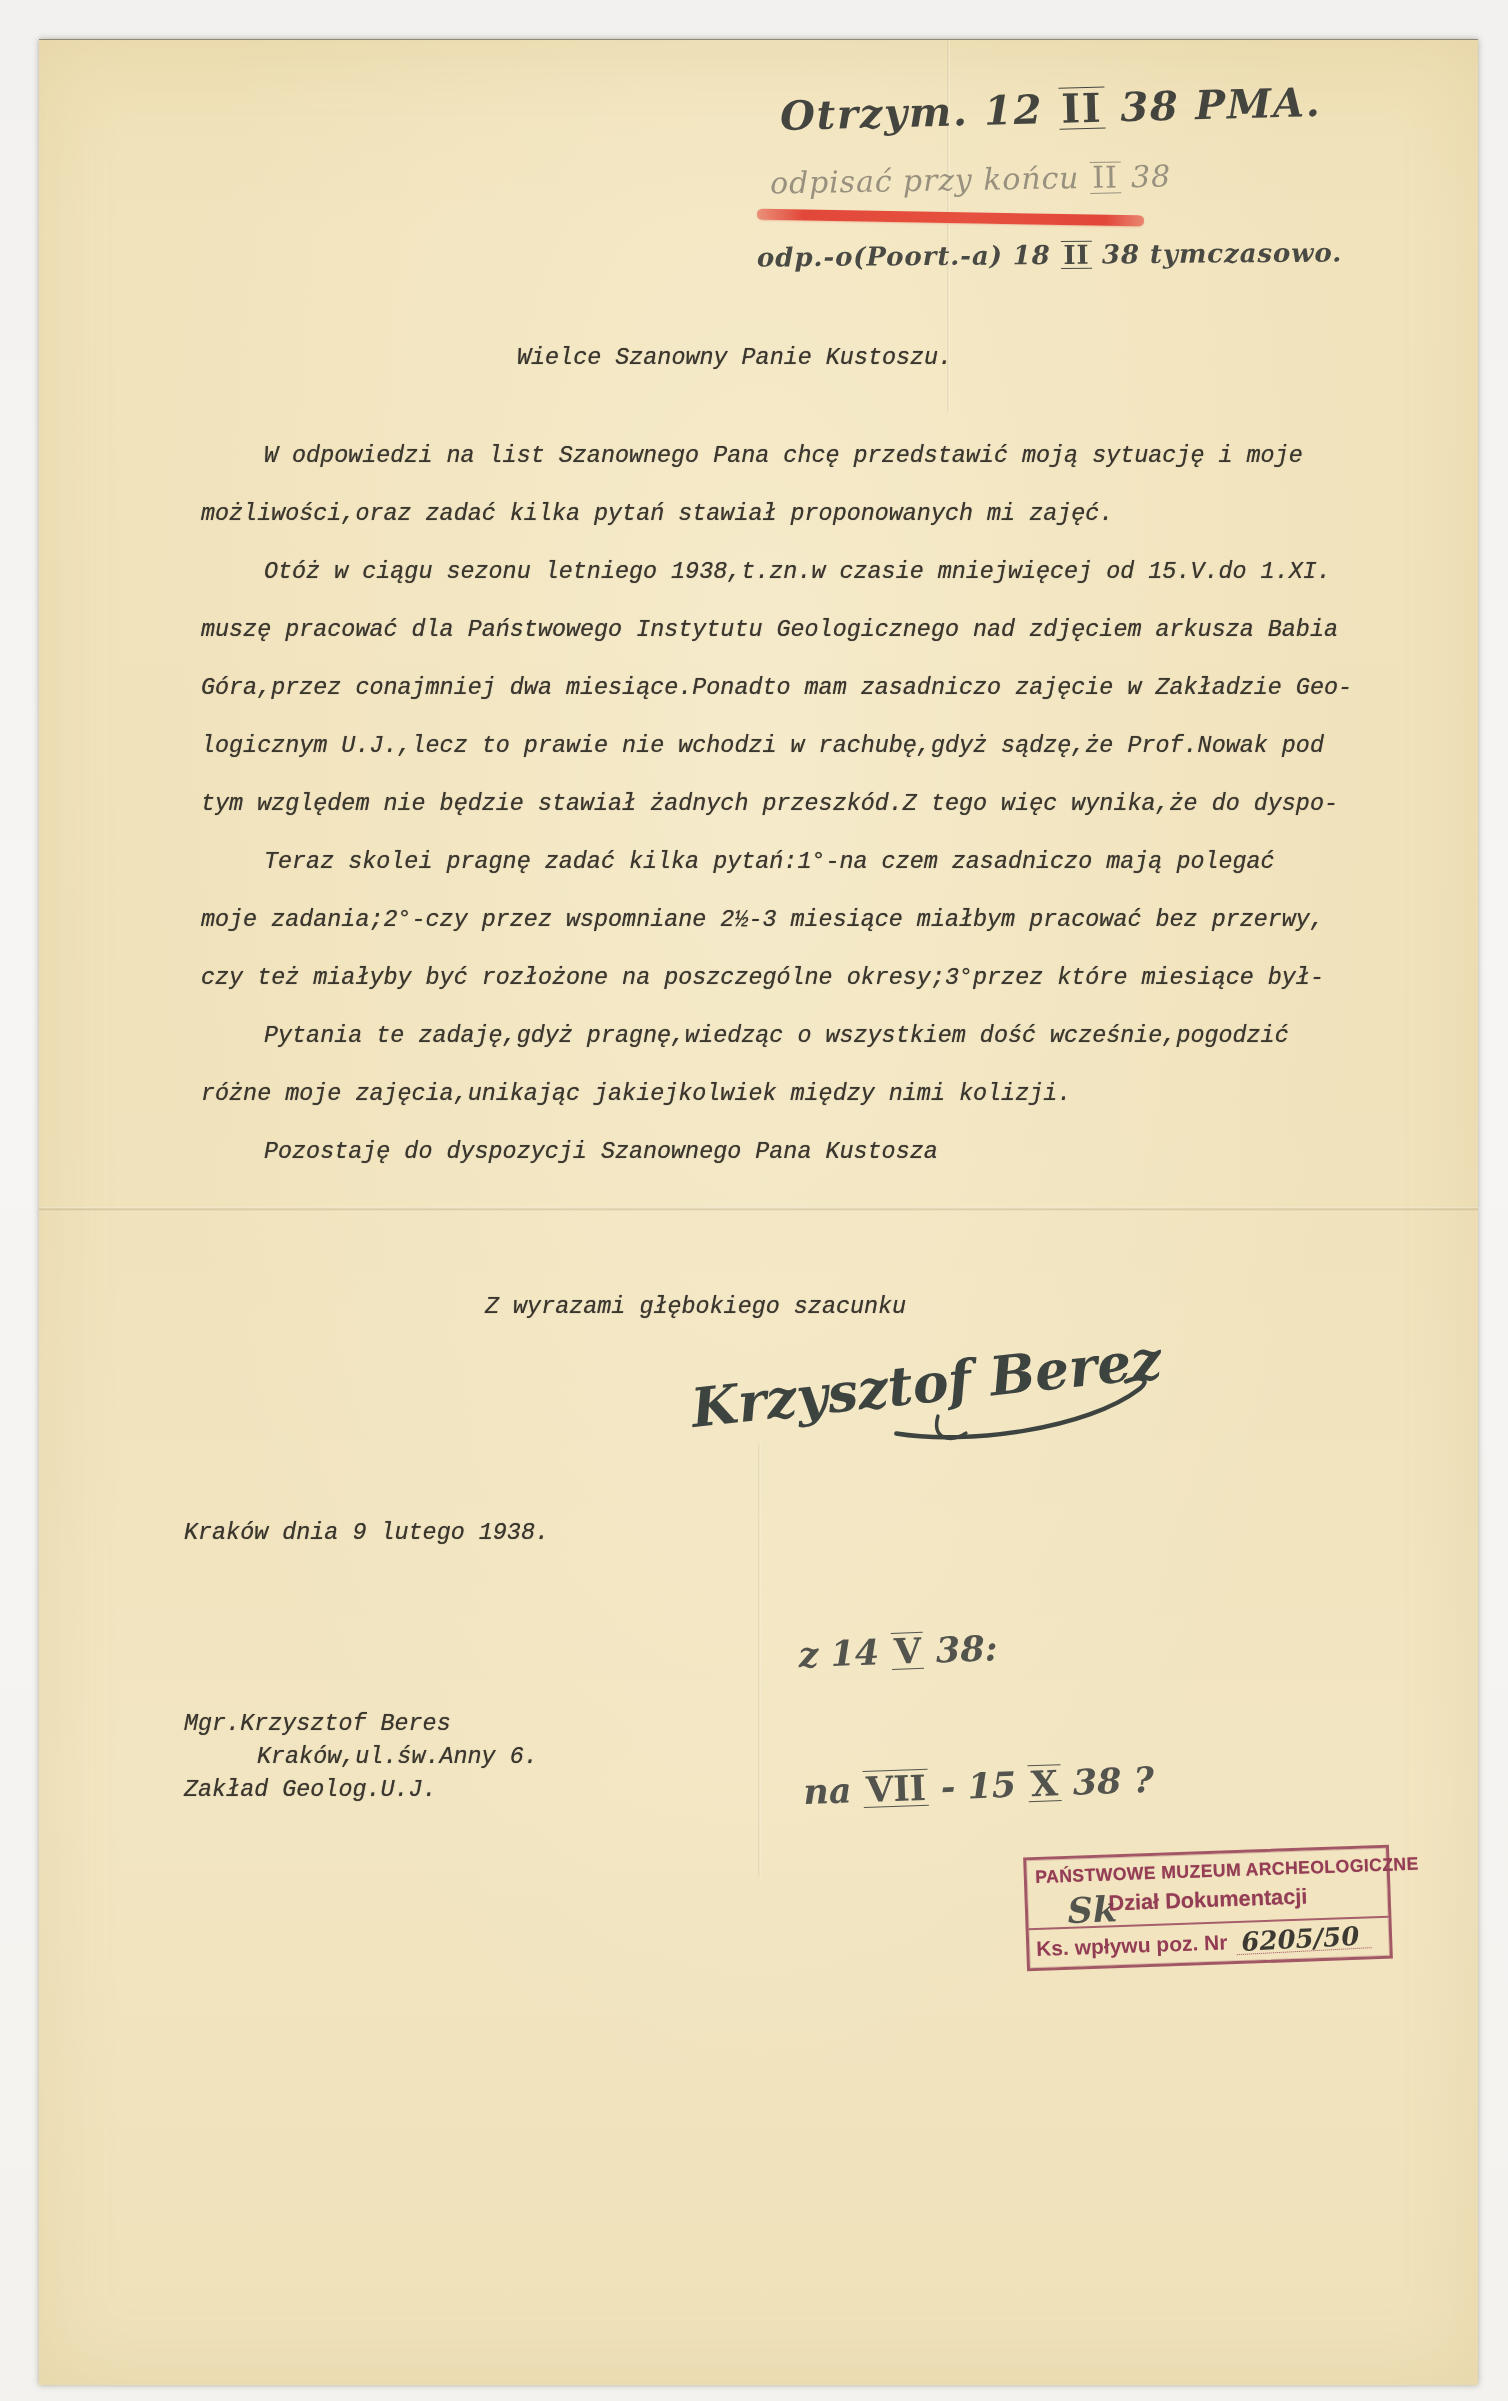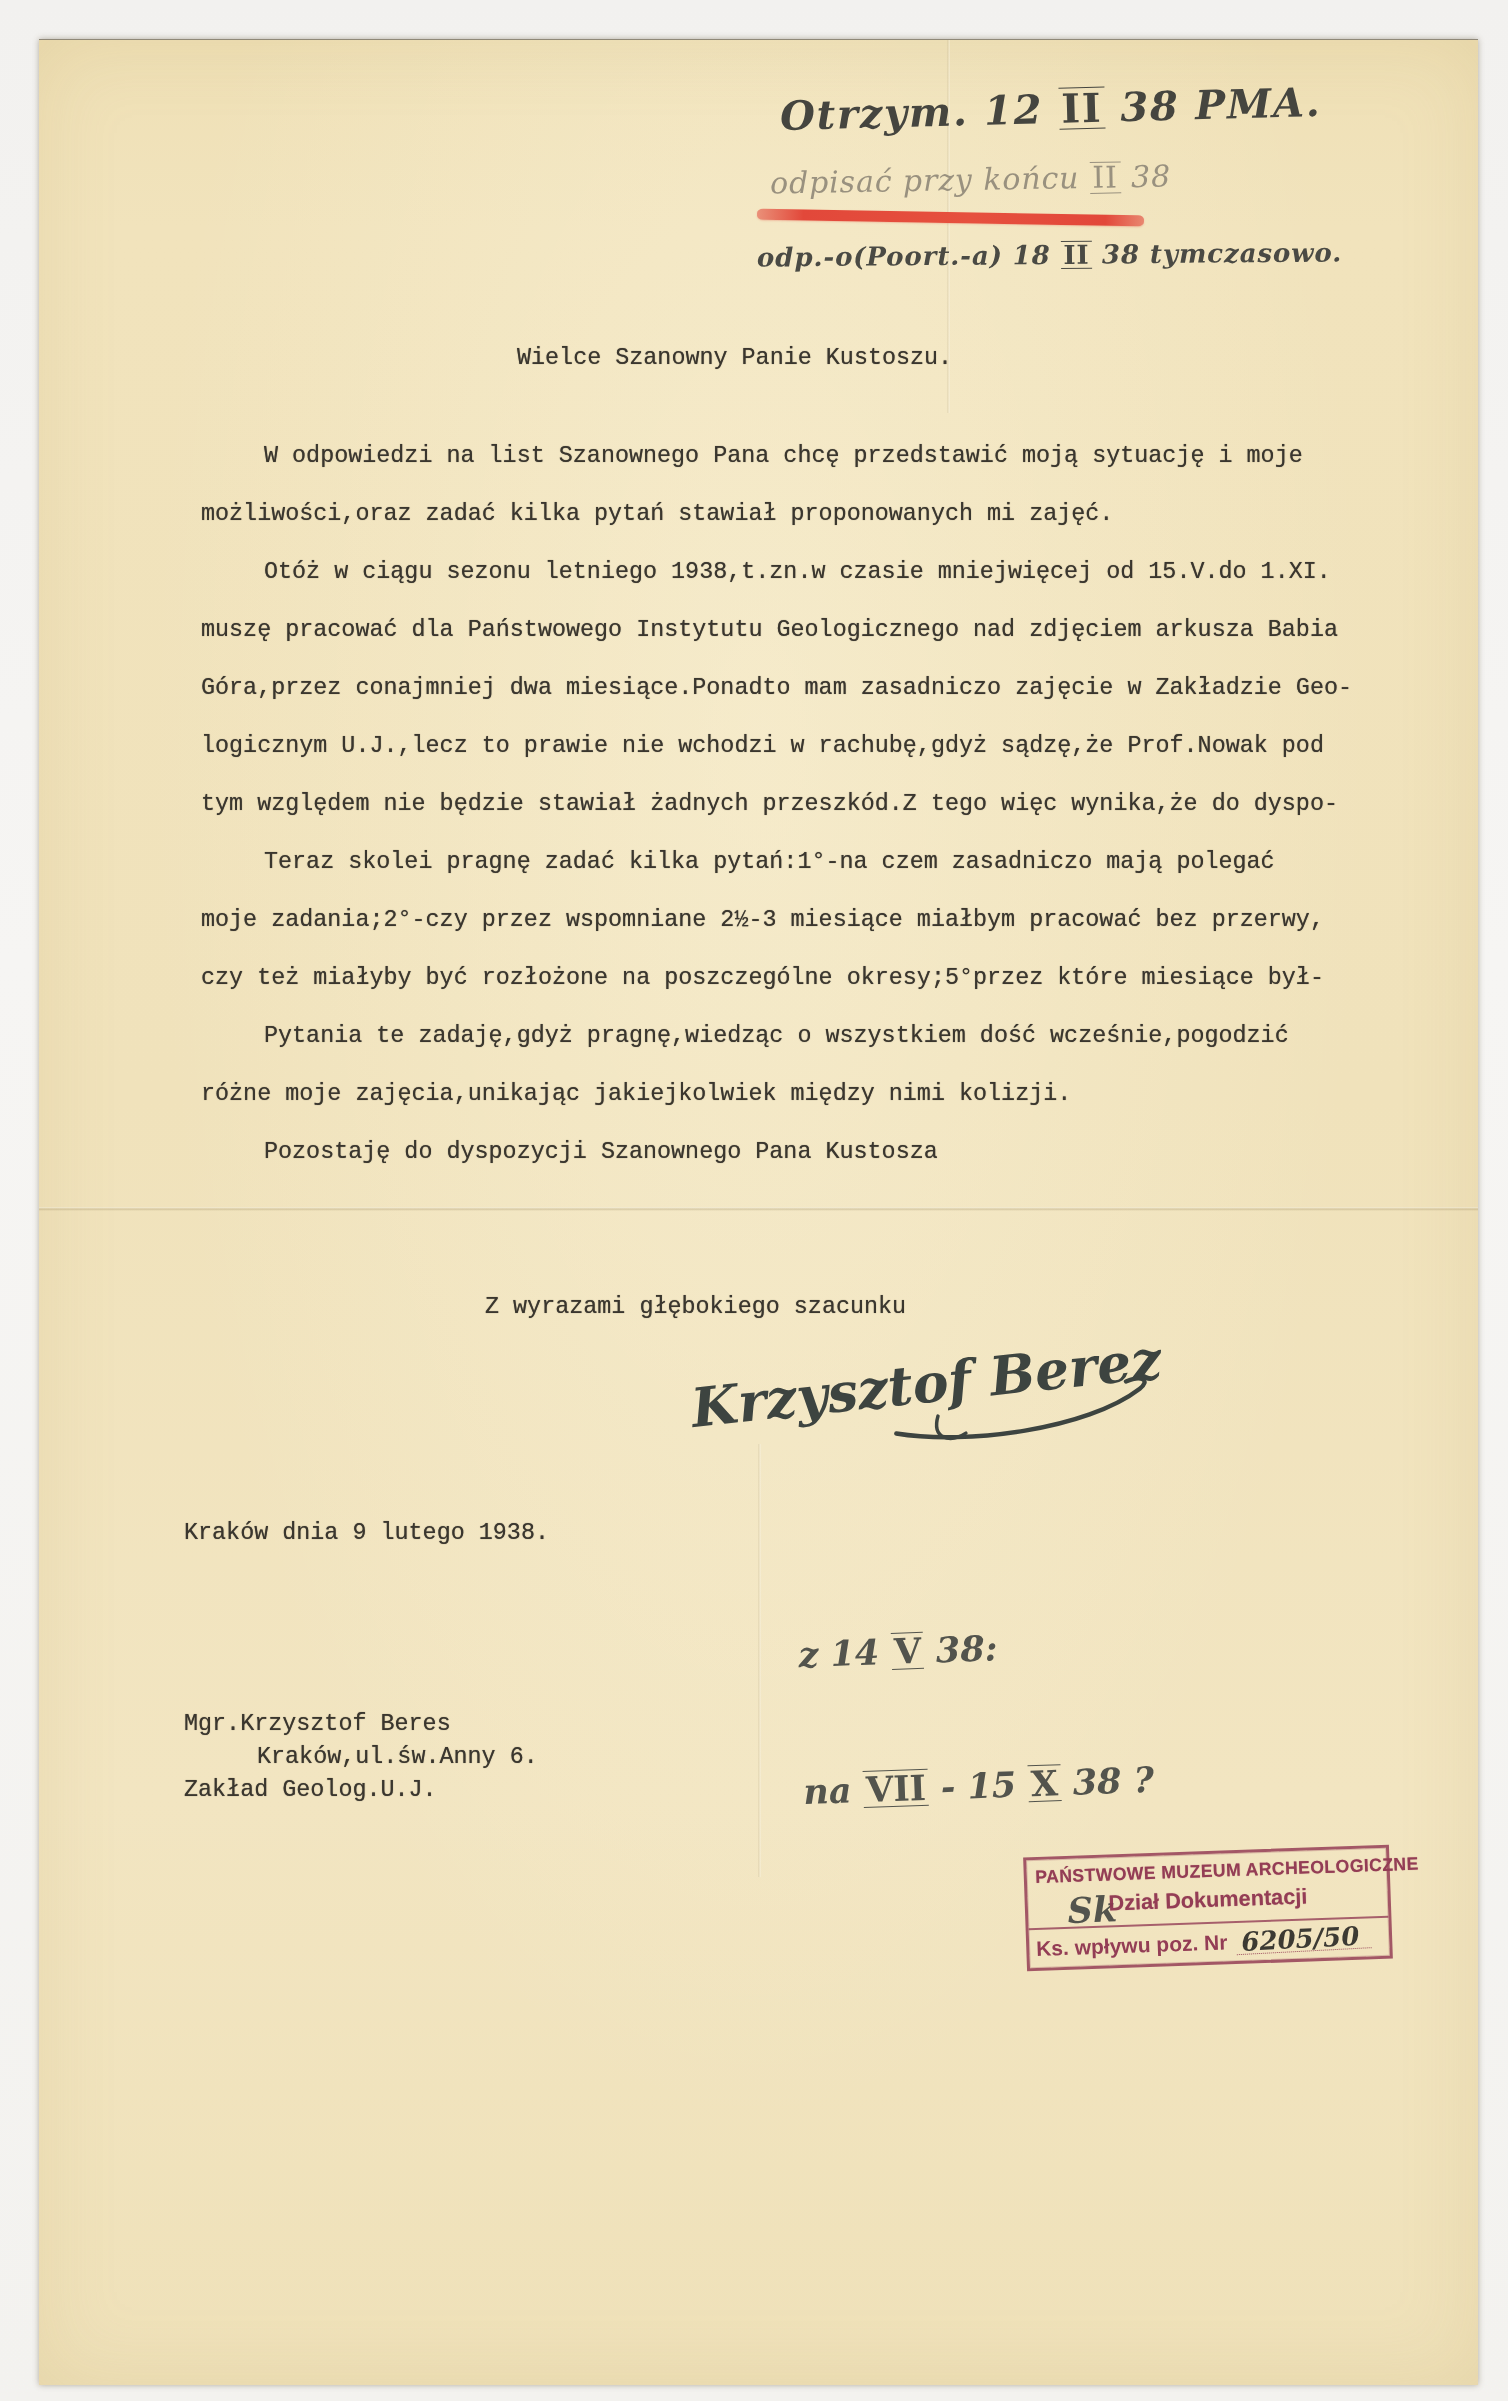--- a/index.html
+++ b/index.html
@@ -23,20 +23,21 @@
   }
   .crease-v{
     position:absolute;width:2.6px;
     background:linear-gradient(90deg,rgba(120,100,55,0.12),rgba(255,252,240,0.4));
   }
   
   .type{
     font-family:"Liberation Mono","DejaVu Sans Mono",monospace;
     font-size:23.4px;color:#3a362e;white-space:pre;
     text-shadow:0 0 0.9px rgba(58,54,46,0.75);
+    font-style:italic;
   }
   .salutation{position:absolute;left:478px;top:305px;}
   .body-block{position:absolute;left:142px;top:387px;width:1166px;line-height:58px;}
   .body-block .line{height:58px;margin-left:20px;}
   .body-block .indent{text-indent:63px;}
   .closing{position:absolute;left:446px;top:1254px;}
   .dateline{position:absolute;left:145px;top:1480px;}
   .sender{position:absolute;left:145px;top:1668px;line-height:33px;}
   .sender .s-indent{padding-left:73px;}
   
@@ -106,21 +107,21 @@
   <div class="body-block">
     <div class="type line indent">W odpowiedzi na list Szanownego Pana chcę przedstawić moją sytuację i moje</div>
     <div class="type line">możliwości,oraz zadać kilka pytań stawiał proponowanych mi zajęć.</div>
     <div class="type line indent">Otóż w ciągu sezonu letniego 1938,t.zn.w czasie mniejwięcej od 15.V.do 1.XI.</div>
     <div class="type line">muszę pracować dla Państwowego Instytutu Geologicznego nad zdjęciem arkusza Babia</div>
     <div class="type line">Góra,przez conajmniej dwa miesiące.Ponadto mam zasadniczo zajęcie w Zakładzie Geo-</div>
     <div class="type line">logicznym U.J.,lecz to prawie nie wchodzi w rachubę,gdyż sądzę,że Prof.Nowak pod</div>
     <div class="type line">tym względem nie będzie stawiał żadnych przeszkód.Z tego więc wynika,że do dyspo-</div>
     <div class="type line indent">Teraz skolei pragnę zadać kilka pytań:1°-na czem zasadniczo mają polegać</div>
     <div class="type line">moje zadania;2°-czy przez wspomniane 2½-3 miesiące miałbym pracować bez przerwy,</div>
-    <div class="type line">czy też miałyby być rozłożone na poszczególne okresy;5°przez które miesiące był-</div>
+    <div class="type line">czy też miałyby być rozłożone na poszczególne okresy;3°przez które miesiące był-</div>
     <div class="type line indent">Pytania te zadaję,gdyż pragnę,wiedząc o wszystkiem dość wcześnie,pogodzić</div>
     <div class="type line">różne moje zajęcia,unikając jakiejkolwiek między nimi kolizji.</div>
     <div class="type line indent">Pozostaję do dyspozycji Szanownego Pana Kustosza</div>
   </div>
 
   <div class="type closing">Z wyrazami głębokiego szacunku</div>
 
   <div class="signature-wrap">
     <svg width="485" height="182" viewBox="0 0 560 210">
       <g transform="rotate(-6 280 110)">

